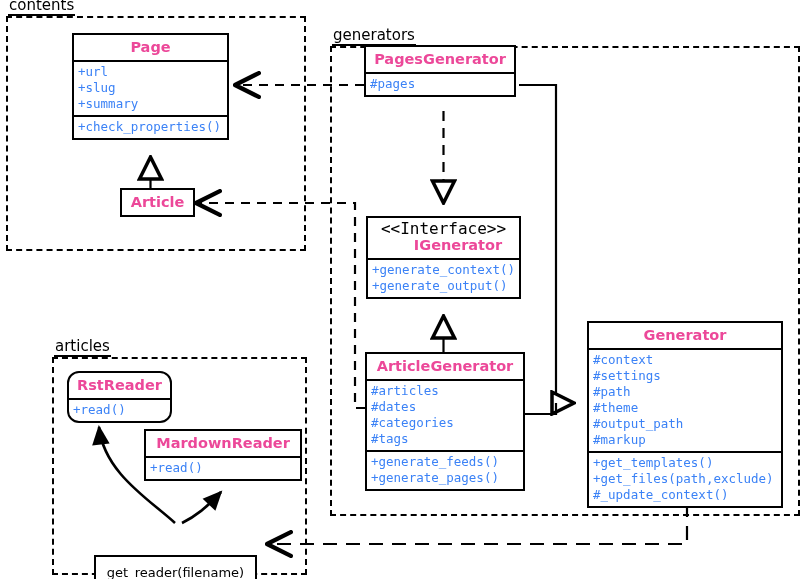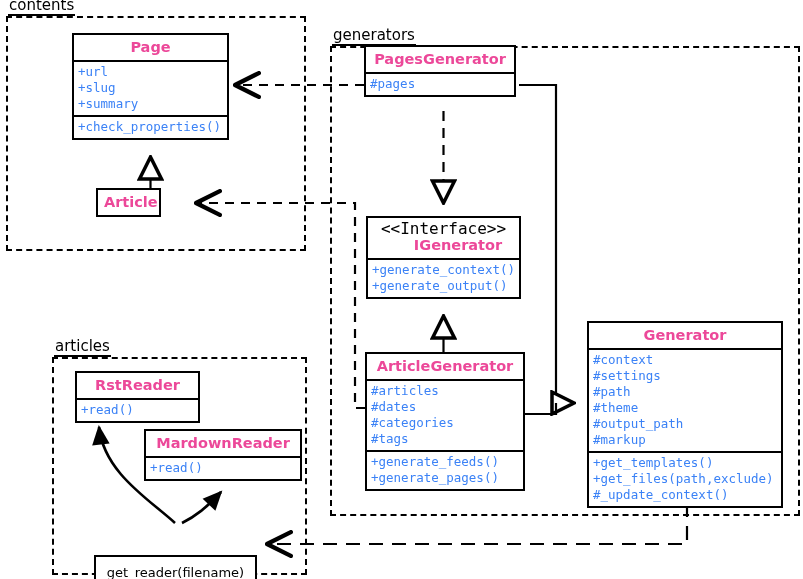--- a/index.html
+++ b/index.html
@@ -169,21 +169,21 @@
     <div class="cls-compartment cls-sep">
       <div>+url</div>
       <div>+slug</div>
       <div>+summary</div>
     </div>
     <div class="cls-compartment cls-sep">
       <div>+check_properties()</div>
     </div>
   </div>
 
-  <div class="cls" style="left:96px; top:188px; width:65px;">
+  <div class="cls" style="left:120px; top:188px; width:75px;">
     <div class="cls-title">Article</div>
   </div>
 
   <div class="cls" style="left:364px; top:45px; width:152px;">
     <div class="cls-title">PagesGenerator</div>
     <div class="cls-compartment cls-sep">
       <div>#pages</div>
     </div>
   </div>
 
@@ -220,21 +220,21 @@
       <div>#output_path</div>
       <div>#markup</div>
     </div>
     <div class="cls-compartment cls-sep">
       <div>+get_templates()</div>
       <div>+get_files(path,exclude)</div>
       <div>#_update_context()</div>
     </div>
   </div>
 
-  <div class="cls" style="left:75px; top:371px; width:125px;">
+  <div class="cls" style="left:67px; top:371px; width:105px;border-radius:12px;">
     <div class="cls-title">RstReader</div>
     <div class="cls-compartment cls-sep">
       <div>+read()</div>
     </div>
   </div>
 
   <div class="cls" style="left:144px; top:429px; width:158px;">
     <div class="cls-title">MardownReader</div>
     <div class="cls-compartment cls-sep">
       <div>+read()</div>

